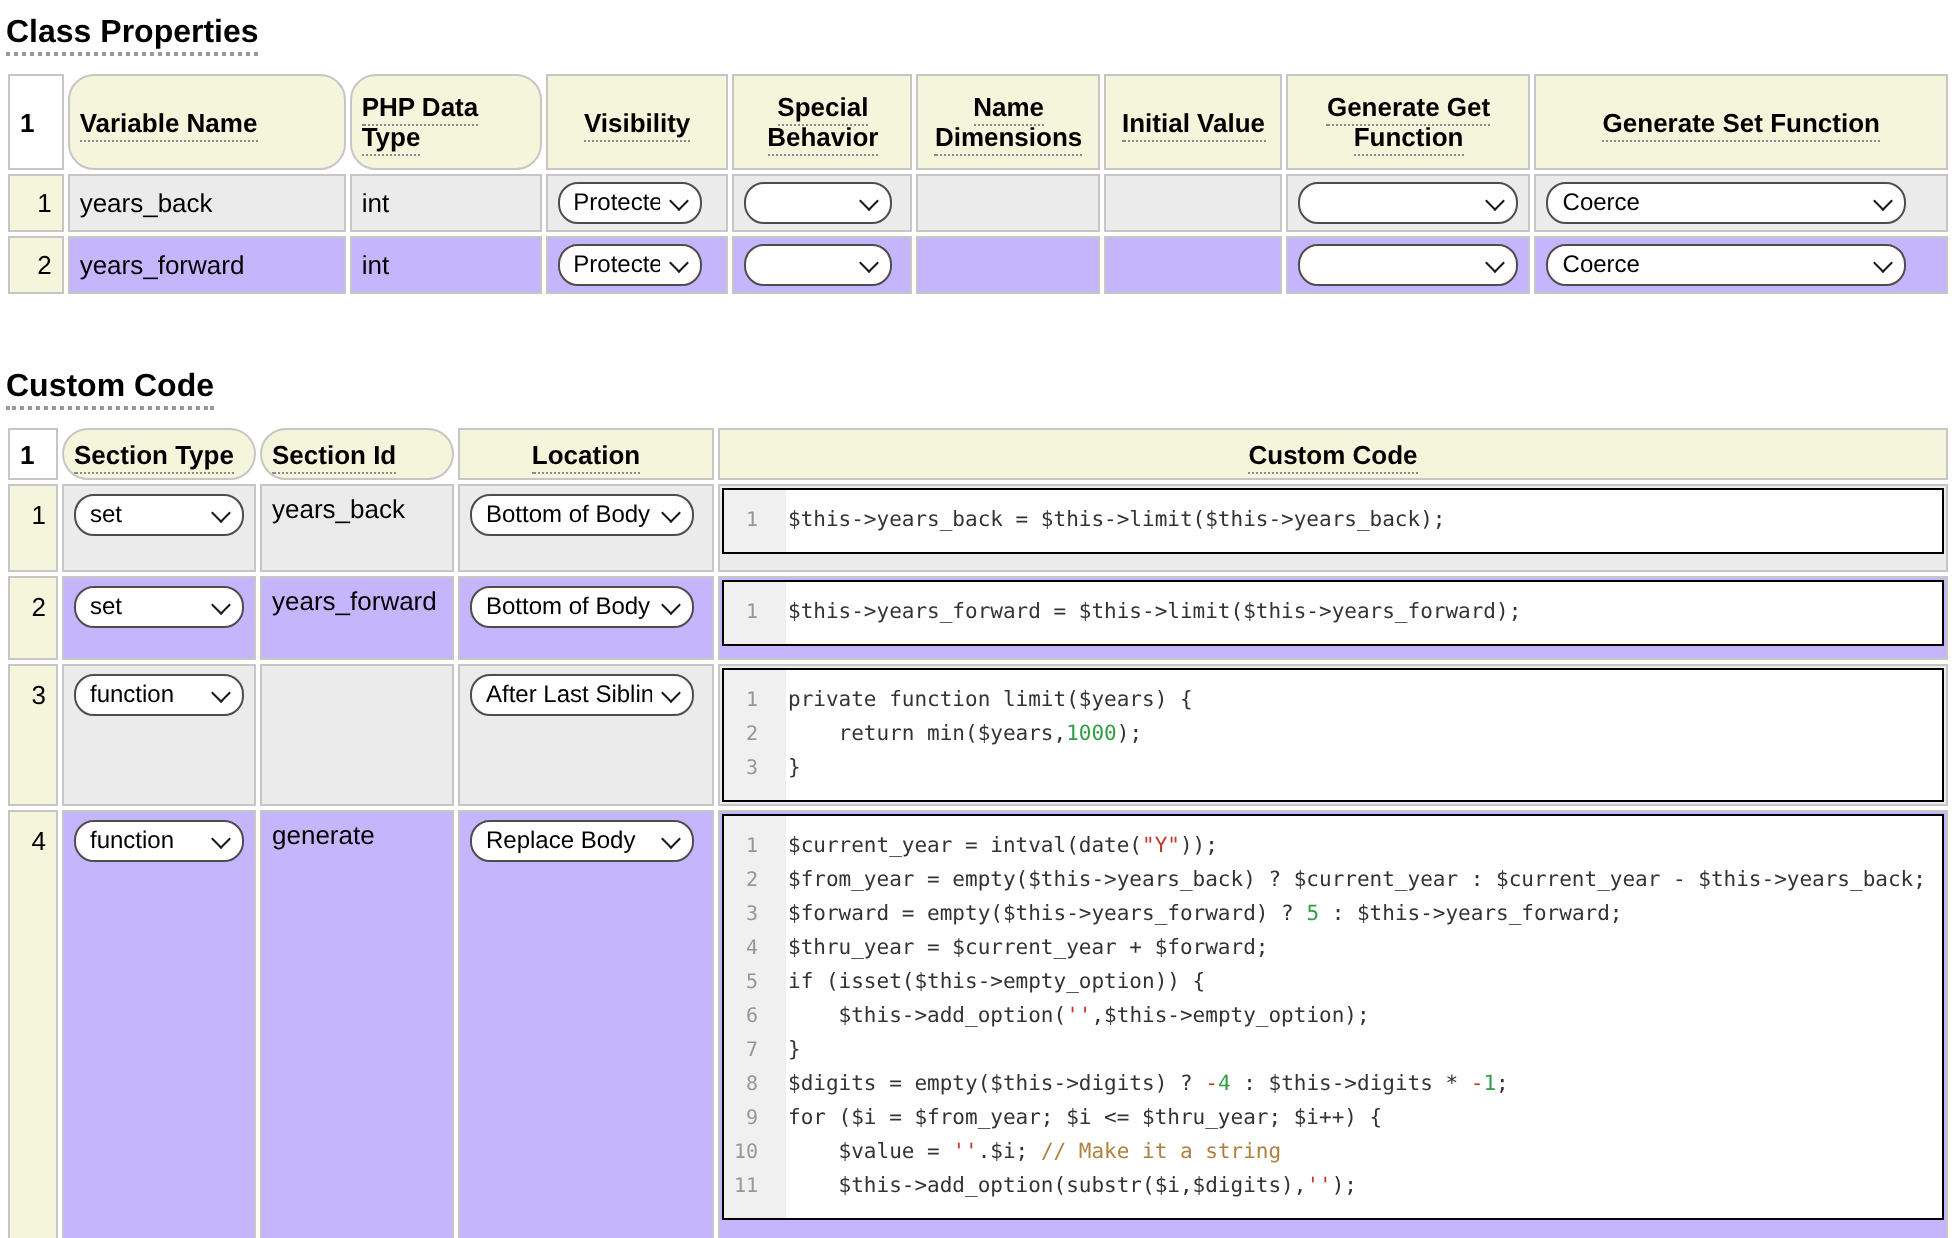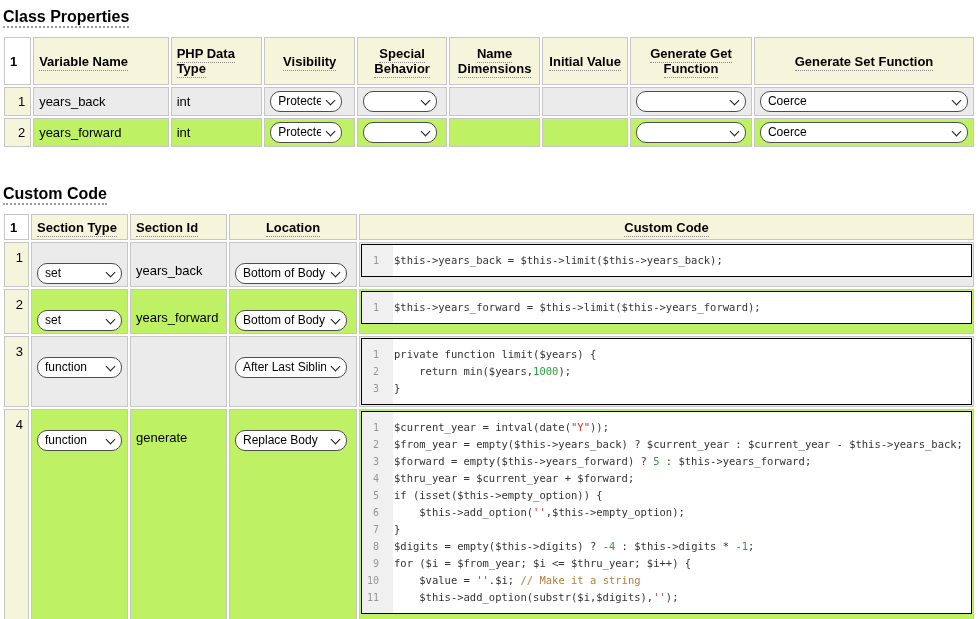--- a/index.html
+++ b/index.html
@@ -27,55 +27,55 @@
     padding: 2px 5px;
     overflow: hidden;
   }
   th.colhead {
     background: #f5f5dc; font-weight: bold; text-align: center;
     vertical-align: middle;
   }
   th.colhead span.hd {
     border-bottom: 1px dotted #8a8a8a; padding-bottom: 1px;
   }
-  th.colhead.left { text-align: left; }
+  th.colhead.left { text-align: left; border-radius: 13px; }
   th.corner { background:#fff; font-weight: bold; text-align: left; vertical-align: middle; }
   td.rownum {
     background: #f5f5dc; text-align: right; padding-right: 5px;
   }
   tr.alt td.cell { background: #ebebeb; }
-  tr.plain td.cell { background: #bef264; }
+  tr.plain td.cell { background: #c4b5fd; }
 
   
   #t1 th { height: 48px; }
   #t1 td { height: 29px; vertical-align: middle; }
 
   
   #t2 th { height: 26px; }
-  #t2 td { vertical-align: top; padding-top: 20px; }
+  #t2 td { vertical-align: top; padding-top: 4px; }
   #t2 td.codecell { padding: 0; }
   #t2 td.rownum { padding-top: 7px; }
 
   
   .sel { position: relative; display: inline-block; }
   .sel select {
     appearance: none; -webkit-appearance: none;
     font-family: "Liberation Sans", sans-serif; font-size: 12px; color:#000;
     background: #fff; border: 1px solid #4d4d4d; border-radius: 10px;
     height: 21px; padding: 0 20px 1px 7px; width: 100%;
   }
   .sel .chev {
     position: absolute; right: 8px; top: 6px; width: 7px; height: 7px;
     border-right: 1.6px solid #1a1a1a; border-bottom: 1.6px solid #1a1a1a;
     transform: rotate(45deg); pointer-events: none;
   }
   .sel.w-vis   { width: 72px; }
   .sel.w-spec  { width: 74px; }
   .sel.w-get   { width: 110px; }
-  .sel.w-set   { width: 208px; }
+  .sel.w-set   { width: 180px; }
   .sel.w-type  { width: 85px; }
   .sel.w-loc   { width: 112px; }
 
   
   .codeblock {
     border: 1.5px solid #000; background: #fff; margin: 1px;
     padding: 7px 0;
     font-family: "DejaVu Sans Mono", monospace;
     font-size: 10.5px; line-height: 17px; color: #333;
     background: linear-gradient(to right, #f0f0f0 0, #f0f0f0 31px, #ffffff 31px);

